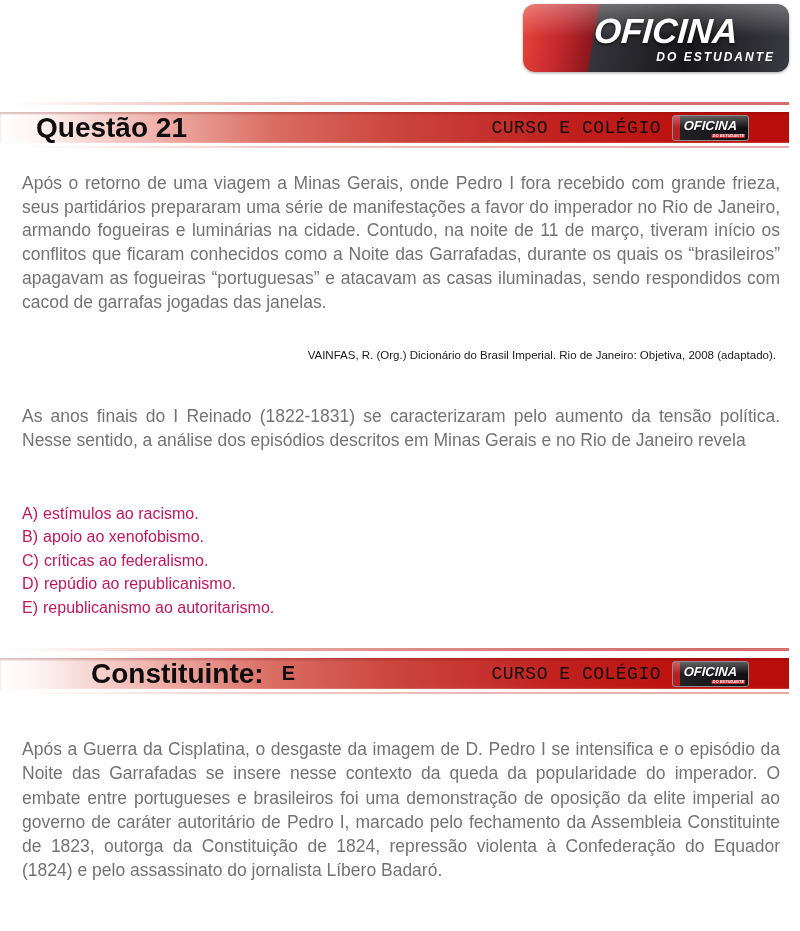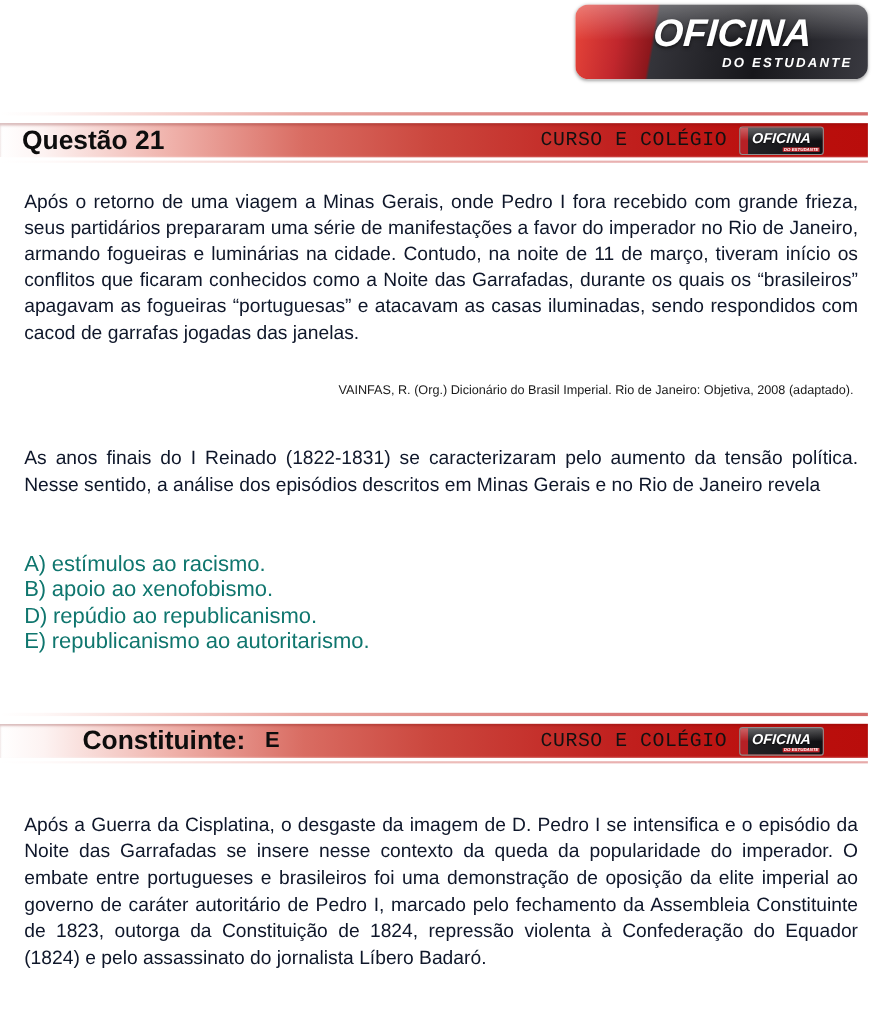--- a/index.html
+++ b/index.html
@@ -38,21 +38,21 @@
     background:linear-gradient(to right,#ffffff 0%,#fdf3f2 5%,#efb0a9 20%,#d96c62 35%,#cb463d 50%,#c12220 70%,#bb100e 88%,#b90d0b 100%);
   }
   .bar-stripe.faint{opacity:.35;height:2px;}
   .bar-main{
     margin-top:7px;margin-bottom:3px;height:31px;width:100%;
     background:linear-gradient(to right,#ffffff 0%,#fdf3f2 5%,#efb0a9 20%,#d96c62 35%,#cb463d 50%,#c12220 70%,#bb100e 88%,#b90d0b 100%);
     box-shadow:inset 0 2px 2px rgba(110,0,0,.25), inset 0 -1px 1px rgba(255,255,255,.18);
     display:flex;align-items:center;justify-content:space-between;
     box-sizing:border-box;padding-left:20px;padding-right:40px;
   }
-  .bar-left-label{font-weight:700;font-size:24px;color:#0d0d0d;white-space:nowrap;}
+  .bar-left-label{font-weight:700;font-size:28px;color:#0d0d0d;white-space:nowrap;margin-left:16px;}
   .answer-left{display:flex;align-items:center;padding-left:55px;}
   .answer-value{font-weight:700;font-size:20px;color:#0d0d0d;margin-left:18px;}
   .bar-right{display:flex;align-items:center;gap:11px;}
   .bar-right-label{font-size:18px;font-weight:400;letter-spacing:.5px;color:#111111;white-space:nowrap;font-family:Liberation Mono, monospace;}
 
   
   .mini-logo{
     position:relative;width:77px;height:26px;border-radius:3px;
     background:
       linear-gradient(rgba(255,255,255,.30), rgba(255,255,255,0) 50%),
@@ -67,30 +67,30 @@
   }
   .mini-logo .mini-tag{
     position:absolute;right:3px;bottom:2px;background:#c1272d;
     color:#ffffff;font-style:italic;font-weight:700;font-size:8px;line-height:8px;
     padding:0 2px;transform:scale(.5);transform-origin:right bottom;white-space:nowrap;
   }
 
   
   .para{
     position:absolute;left:22px;width:758px;text-align:justify;
-    font-size:17.5px;color:#0f172a;
+    font-size:17.5px;color:#737373;
   }
   #source-passage{top:172px;line-height:23.7px;}
   #source-citation{
     position:absolute;left:22px;right:24px;top:349px;text-align:right;
     font-size:11.5px;color:#1a1a1a;
   }
   #question-stem{top:404px;line-height:24.3px;}
   #options-list{position:absolute;left:22px;top:502px;width:758px;}
-  .option-row{font-size:20px;line-height:23.4px;color:#0f766e;}
+  .option-row{font-size:16px;line-height:23.4px;color:#be185d;}
   .option-letter{margin-right:5px;}
   #explanation-text{top:737px;line-height:24.3px;}
 </style>
 </head>
 <body>
 
 <div class="brand-logo">
   <div class="brand-name">OFICINA</div>
   <div class="brand-tagline">DO ESTUDANTE</div>
 </div>
@@ -117,20 +117,23 @@
 <div class="para" id="question-stem">As anos finais do I Reinado (1822-1831) se caracterizaram pelo aumento da tensão política. Nesse sentido, a análise dos episódios descritos em Minas Gerais e no Rio de Janeiro revela</div>
 
 <div id="options-list">
   <div class="option-row">
     <span class="option-letter">A)</span><span class="option-text">estímulos ao racismo.</span>
   </div>
   <div class="option-row">
     <span class="option-letter">B)</span><span class="option-text">apoio ao xenofobismo.</span>
   </div>
   <div class="option-row">
+    <span class="option-letter">C)</span><span class="option-text">críticas ao federalismo.</span>
+  </div>
+  <div class="option-row">
     <span class="option-letter">D)</span><span class="option-text">repúdio ao republicanismo.</span>
   </div>
   <div class="option-row">
     <span class="option-letter">E)</span><span class="option-text">republicanismo ao autoritarismo.</span>
   </div>
 </div>
 
 <div class="bar-block" style="top:648px;">
   <div class="bar-stripe"></div>
   <div class="bar-main">

